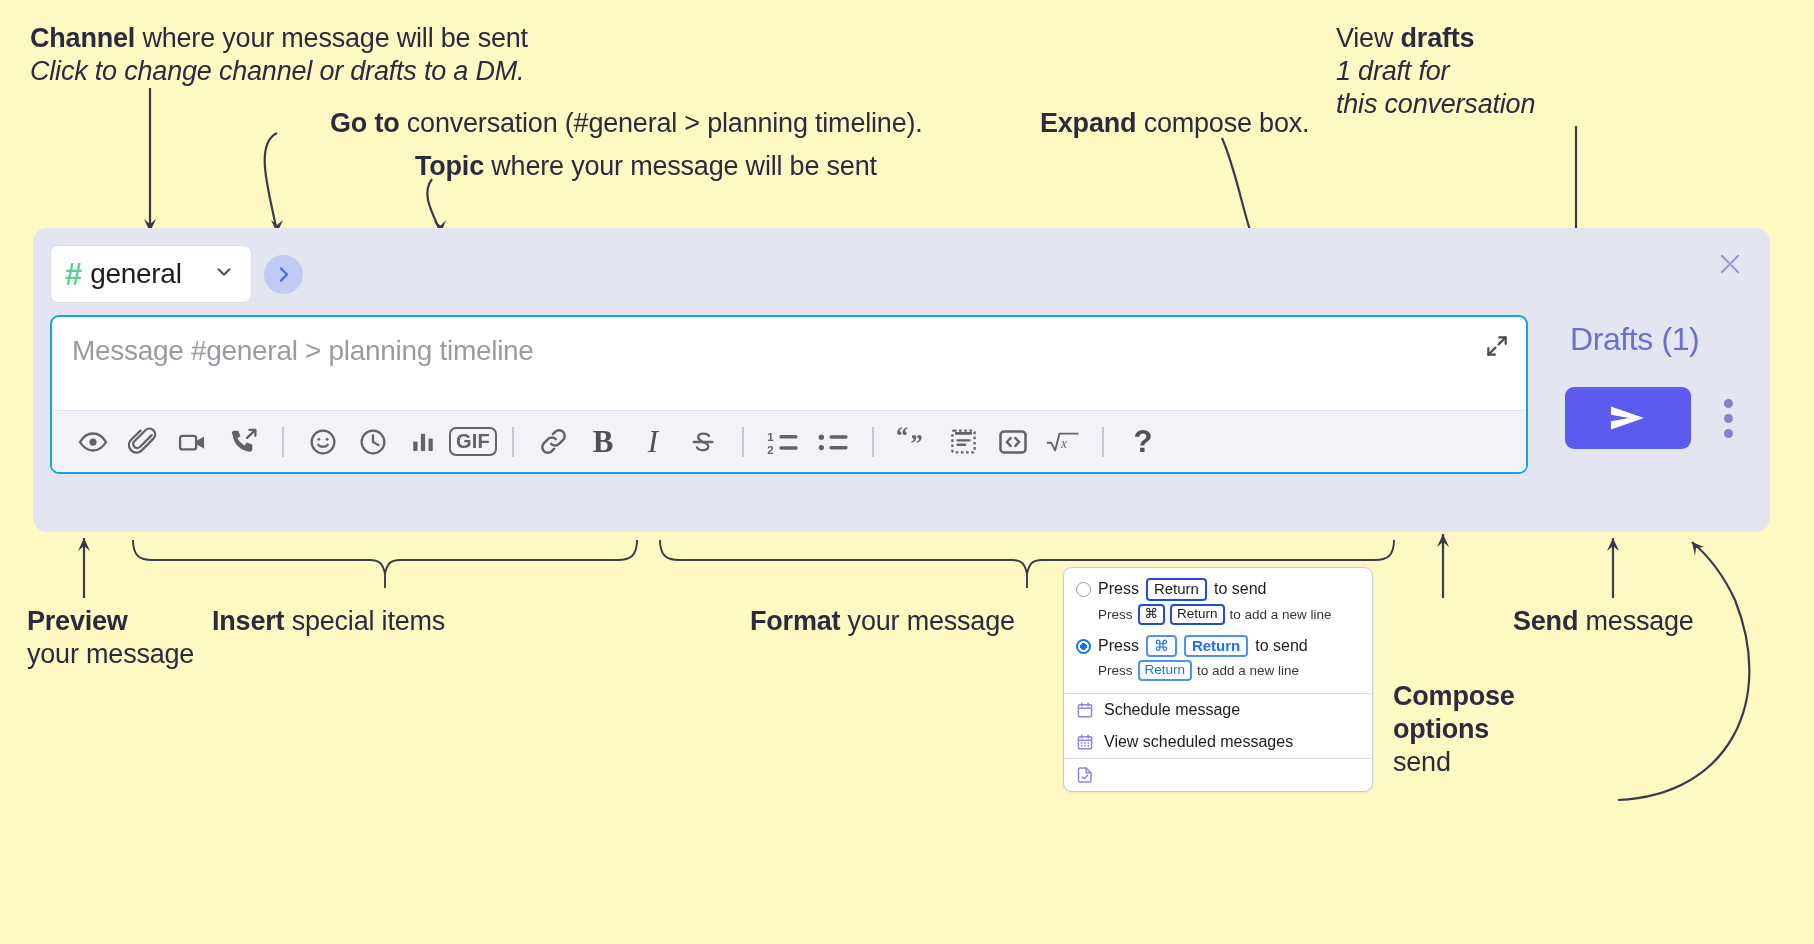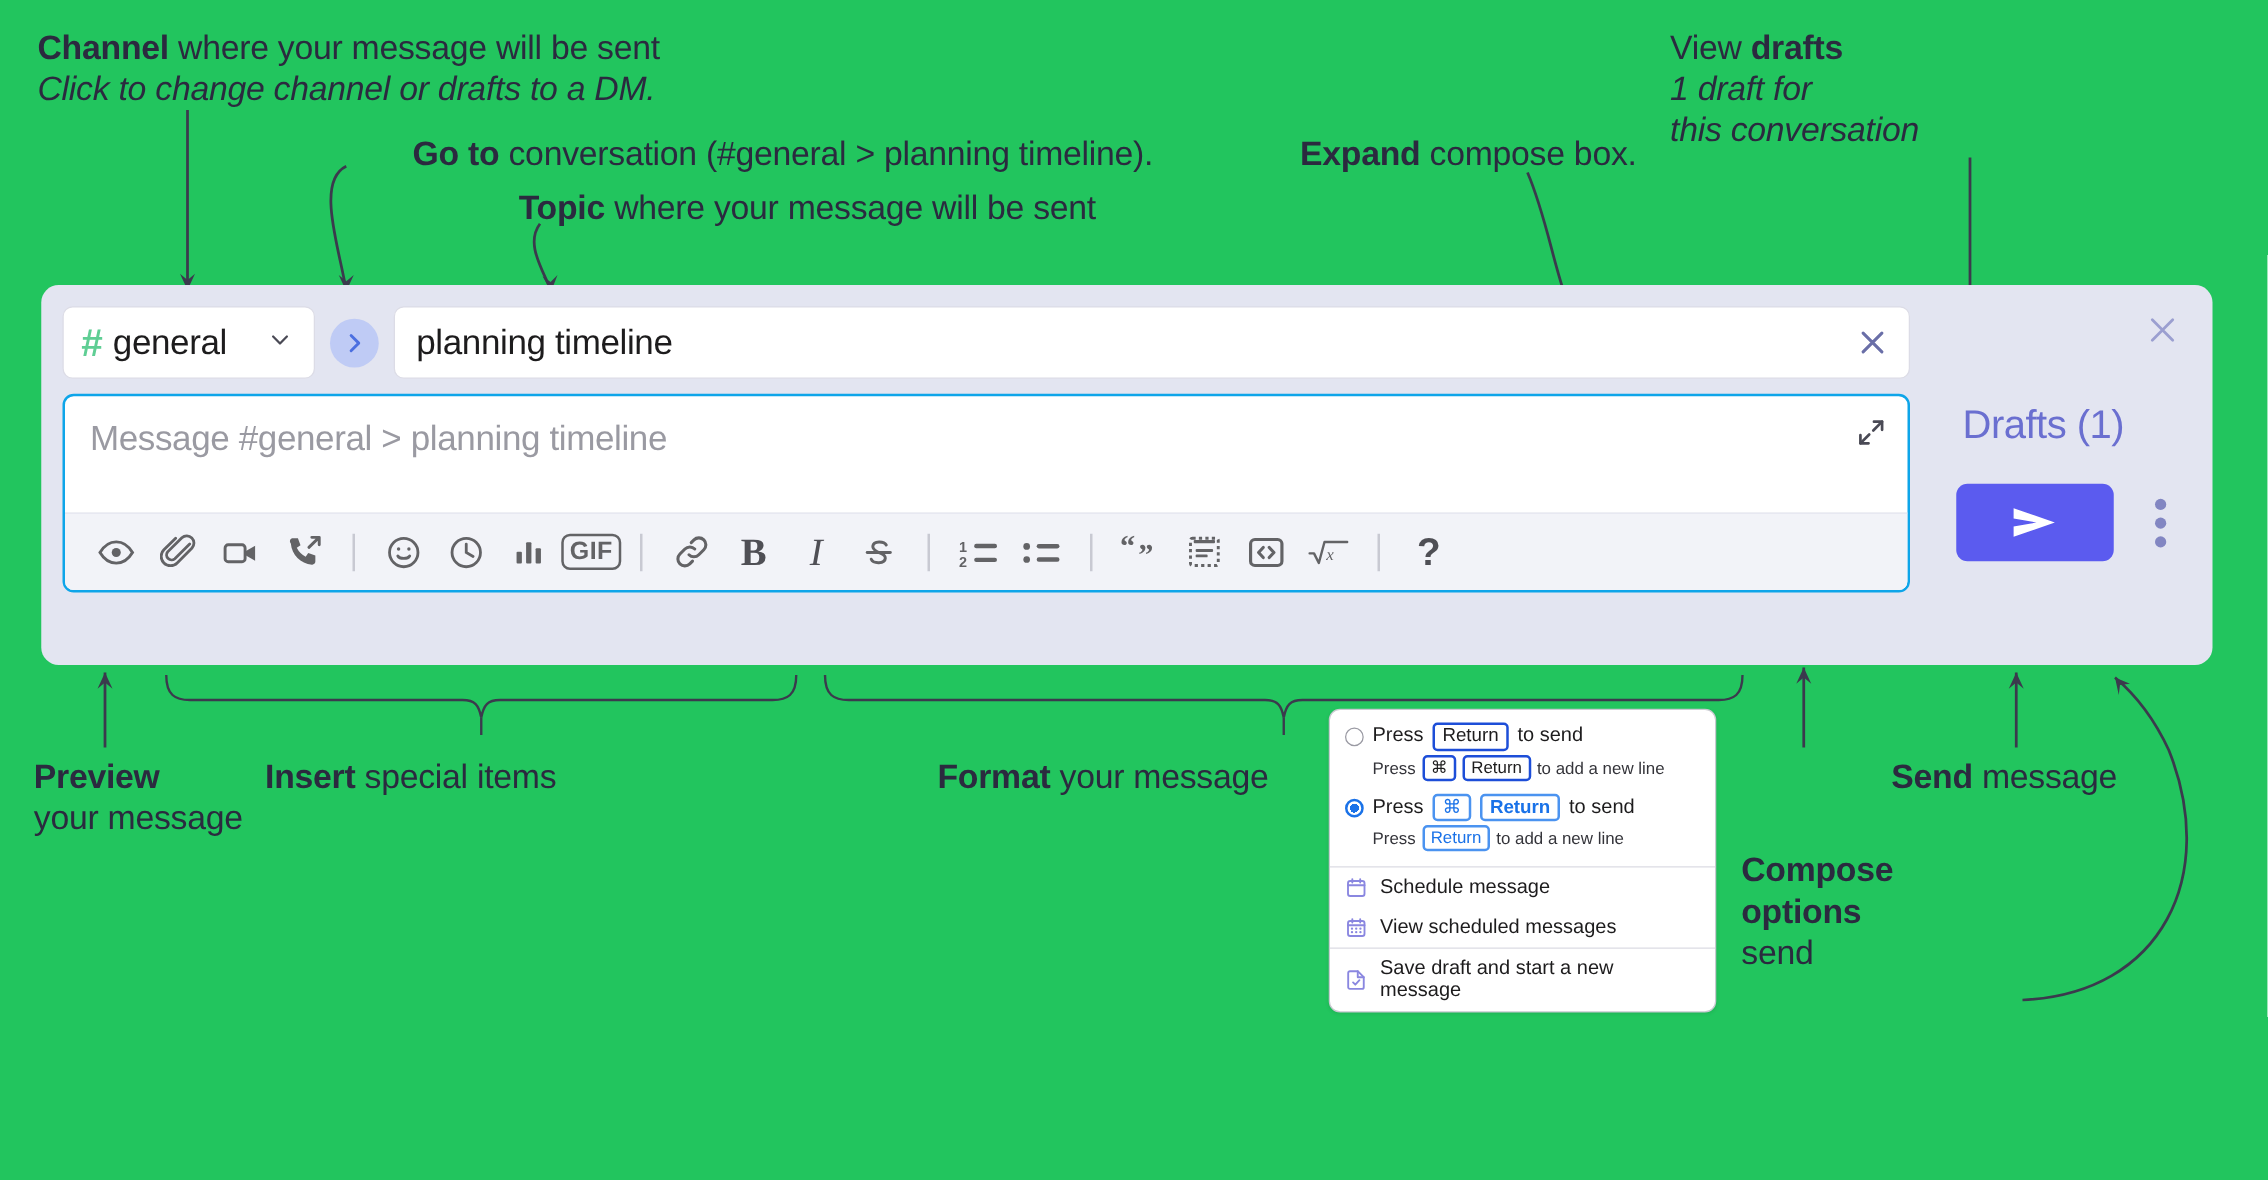--- a/index.html
+++ b/index.html
@@ -4,21 +4,21 @@
 <style>
   * { box-sizing: border-box; }
   html, body {
     margin: 0; padding: 0;
     background: #ffffff;
     font-family: "Liberation Sans", sans-serif;
   }
   #root {
     position: relative;
     width: 1814px; height: 944px;
-    background: #22c55e;
+    background: #fef9c3;
     overflow: hidden;
   }
 
   
   .anno {
     position: absolute;
     color: #2b2a3f;
     font-size: 27px;
     line-height: 1.22;
     white-space: nowrap;
@@ -329,28 +329,20 @@
               </svg>
           </span>
         </div>
 
         <div class="goto-btn">
           <svg width="21" height="21" viewBox="0 0 24 24" fill="none" stroke="#4b6fe0" stroke-width="2.6" stroke-linecap="round" stroke-linejoin="round">
               <path d="M9 5 L16 12 L9 19"></path>
             </svg>
         </div>
 
-        <div class="topic-field">
-          <span class="topic-text">planning timeline</span>
-          <span class="topic-clear">
-            <svg width="30" height="30" viewBox="0 0 24 24" fill="none" stroke="currentColor" stroke-width="2" stroke-linecap="round">
-                <path d="M6 6 L18 18 M18 6 L6 18"></path>
-              </svg>
-          </span>
-        </div>
       </div>
 
       <div class="msg-box">
         <div class="msg-area">
           <span class="msg-ph">Message #general &gt; planning timeline</span>
           <span class="expand-btn">
             <svg width="26" height="26" viewBox="0 0 24 24" fill="none" stroke="currentColor" stroke-width="2" stroke-linecap="round" stroke-linejoin="round">
               <path d="M14 4 L20 4 L20 10"></path>
                 <path d="M20 4 L13.5 10.5"></path>
               <path d="M10 20 L4 20 L4 14"></path>
@@ -605,17 +597,16 @@
     <div class="pu-divider"></div>
 
     <div class="pu-item">
       <span class="pu-ico">
         <svg width="18" height="18" viewBox="0 0 24 24" fill="none" stroke="currentColor" stroke-width="2" stroke-linecap="round" stroke-linejoin="round">
           <path d="M13.6 2.6 L5.2 2.6 a1.8 1.8 0 0 0 -1.8 1.8 L3.4 19.6 a1.8 1.8 0 0 0 1.8 1.8 L18.2 21.4 a1.8 1.8 0 0 0 1.8 -1.8 L20 9 Z"></path>
           <path d="M13.6 2.6 L13.6 9 L20 9"></path>
           <path d="M8.6 14.6 L11 17 L15.4 12.2"></path>
         </svg>
       </span>
-      <span>Save draft and start a new message</span>
     </div>
   </div>
 
 </div>
 
 </body></html>

